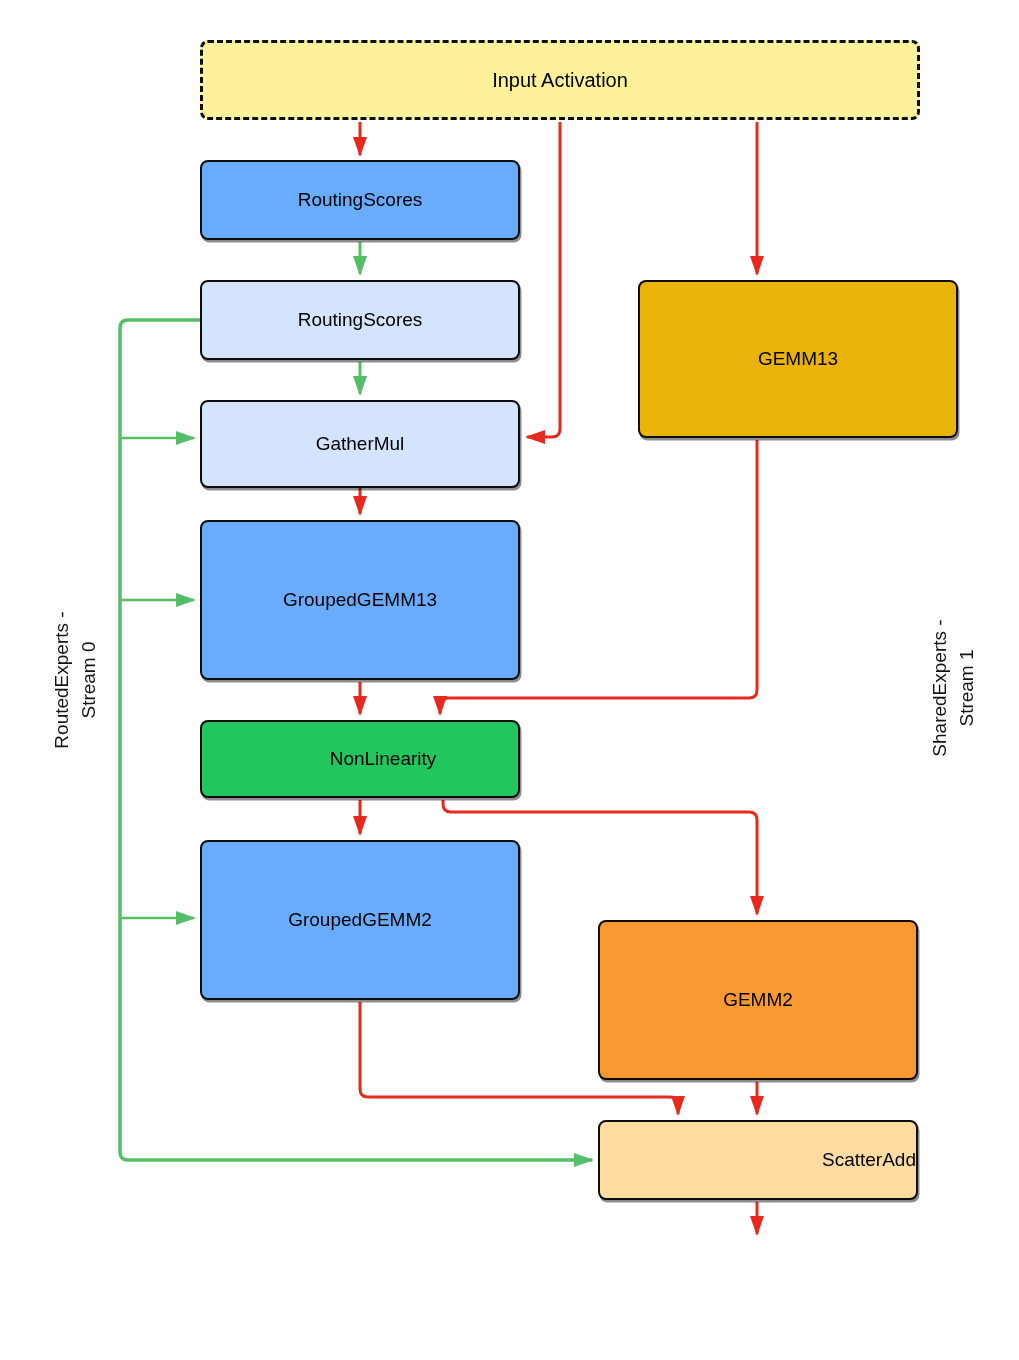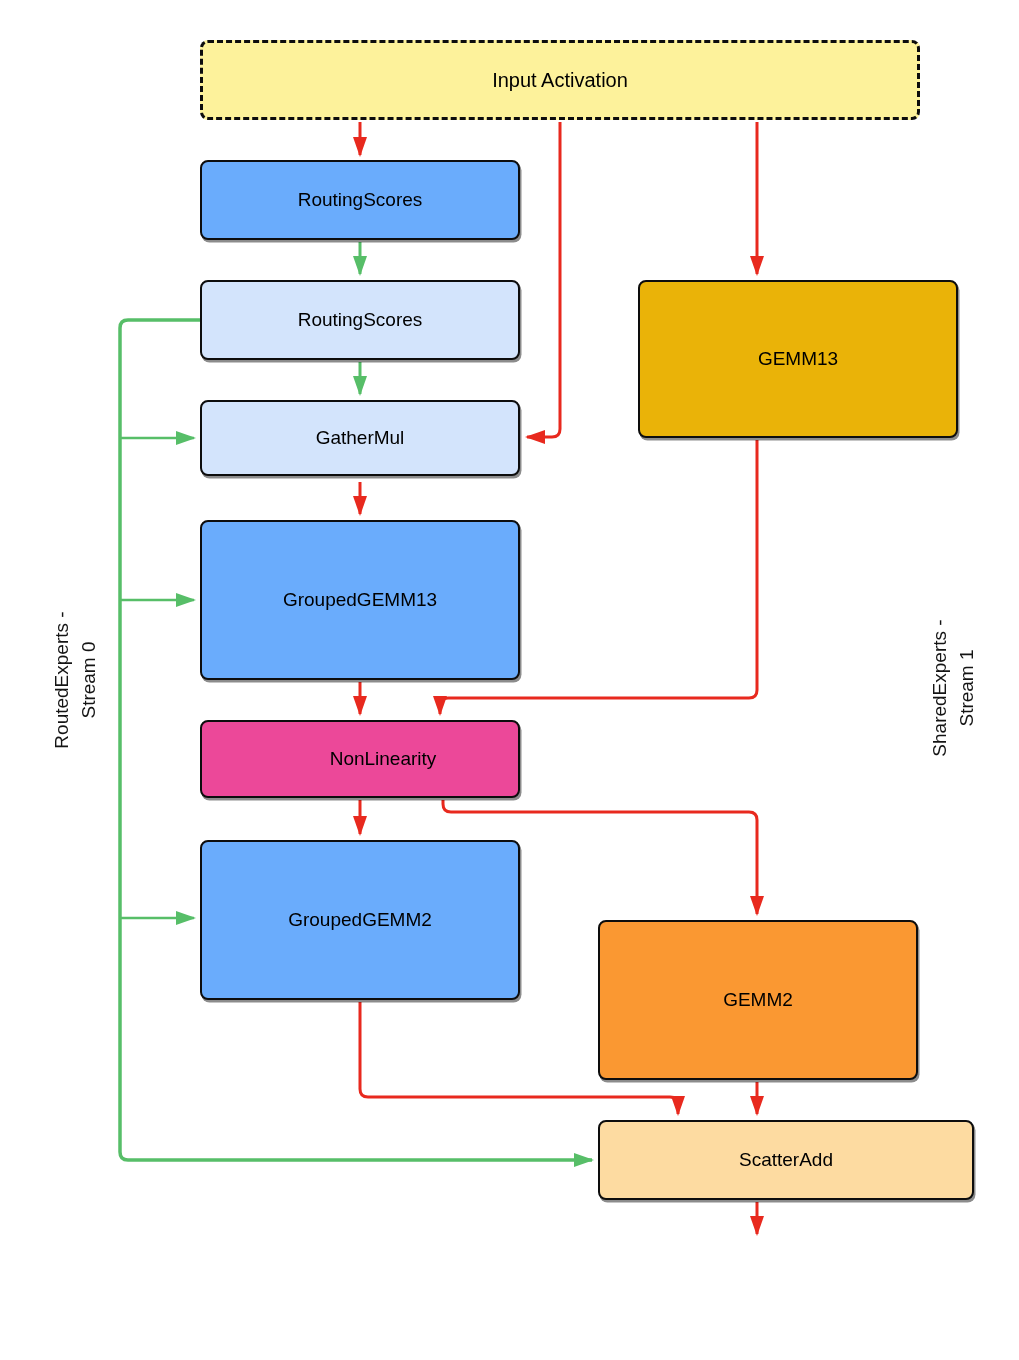--- a/index.html
+++ b/index.html
@@ -13,27 +13,27 @@
     font-size:19px; color:#000; box-shadow:1.5px 2.5px 0 rgba(0,0,0,0.45);
     box-sizing:border-box; text-align:center;
   }
   .box.dashed {
     border:3px dashed #0d0d0d; border-radius:8px; box-shadow:none; font-size:20px;
   }
   
   .n-input          { left:200px; top:40px;   width:720px; height:80px;text-align:center; }
   .n-routingscores  { left:200px; top:160px;  width:320px; height:80px; }
   .n-indexshuffling { left:200px; top:280px;  width:320px; height:80px; }
-  .n-gathermul      { left:200px; top:400px;  width:320px; height:76px; }
+  .n-gathermul      { left:200px; top:400px;  width:320px; height:88px; }
   .n-groupedgemm13  { left:200px; top:520px;  width:320px; height:160px; }
   .n-nonlinearity   { left:200px; top:720px;  width:320px; height:78px; }
   .n-groupedgemm2   { left:200px; top:840px;  width:320px; height:160px; }
   .n-gemm13         { left:598px; top:280px;  width:320px; height:158px; }
   .n-gemm2          { left:598px; top:920px;  width:320px; height:160px; }
-  .n-scatteradd     { left:598px; top:1120px; width:376px; height:80px; }
+  .n-scatteradd     { left:598px; top:1120px; width:320px; height:80px;justify-content:flex-end; }
   .n-output         { left:200px; top:1240px; width:720px; height:78px; }
 
   .stream-label {
     position:absolute; width:240px; text-align:center;
     font-size:19px; line-height:27px; color:#141414;
     transform:rotate(-90deg);
   }
   .stream-label.left  { left:-45px; top:653px; }
   .stream-label.right { left:833px; top:661px; }
 
@@ -88,21 +88,21 @@
   </div>
 
   <div class="box n-gathermul" style="background-color: rgb(211, 228, 252);">
     <span>GatherMul</span>
   </div>
 
   <div class="box n-groupedgemm13" style="background-color: rgb(106, 172, 252);">
     <span>GroupedGEMM13</span>
   </div>
 
-  <div class="box n-nonlinearity" style="background-color: #ec4899; padding-left: 46px;">
+  <div class="box n-nonlinearity" style="background-color: #22c55e; padding-left: 46px;">
     <span>NonLinearity</span>
   </div>
 
   <div class="box n-groupedgemm2" style="background-color: rgb(106, 172, 252);">
     <span>GroupedGEMM2</span>
   </div>
 
   <div class="box n-gemm13" style="background-color: #eab308; margin-left: 40px;">
     <span>GEMM13</span>
   </div>

